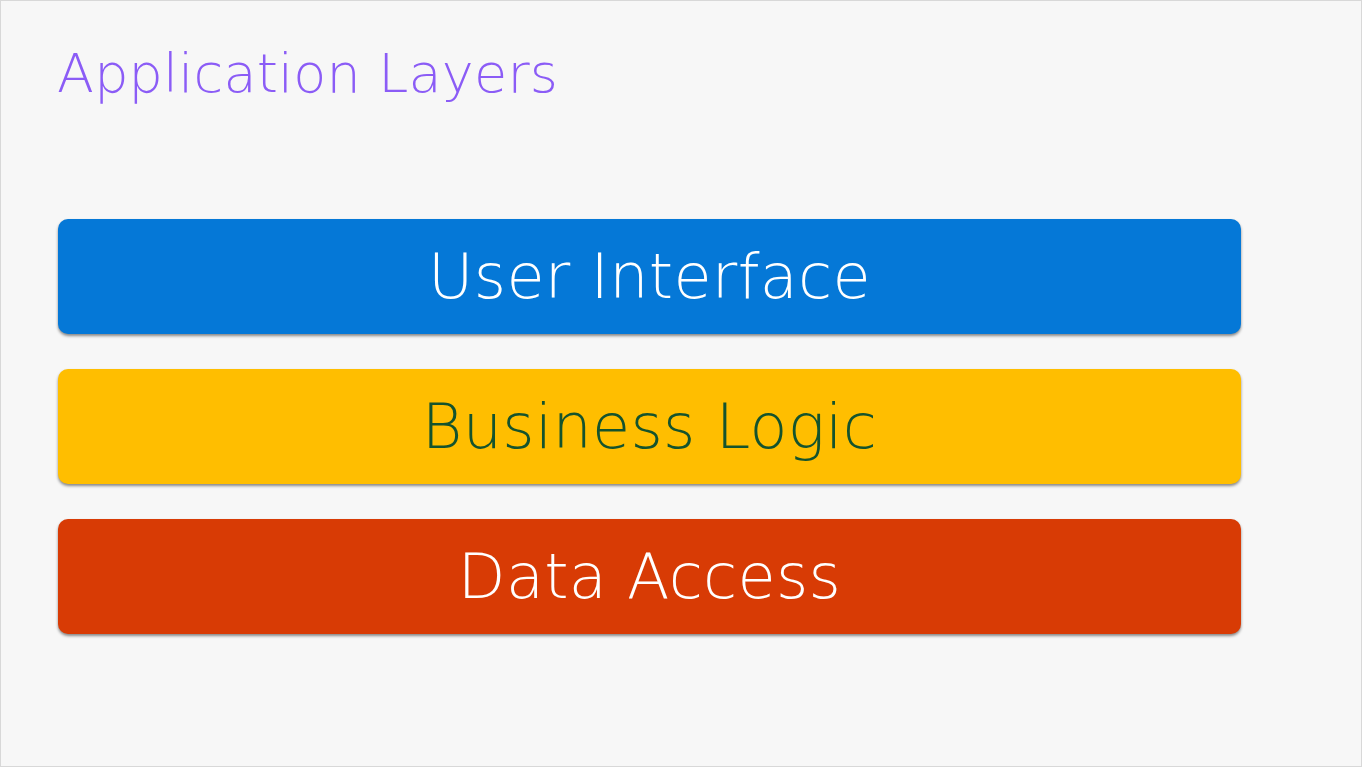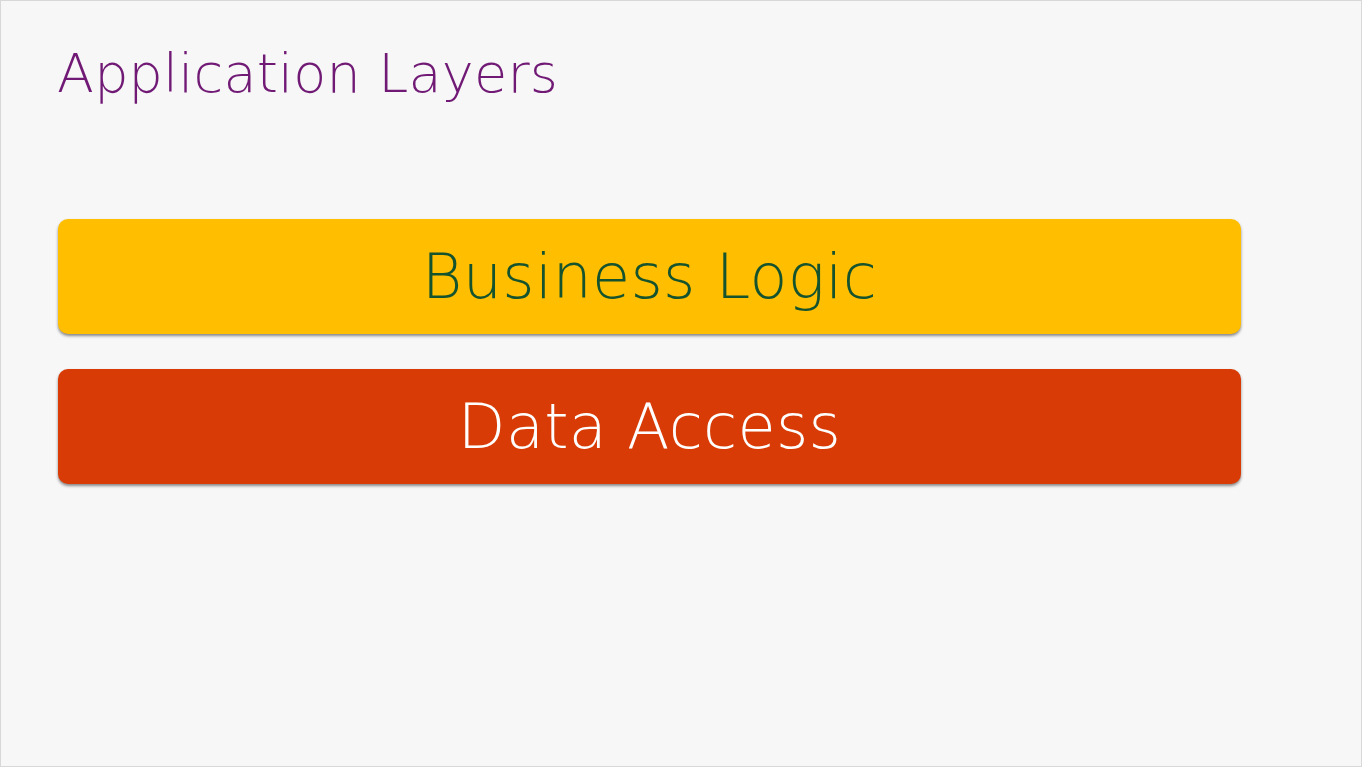--- a/index.html
+++ b/index.html
@@ -71,24 +71,27 @@
     letter-spacing: 0.3px;
     white-space: nowrap;
     user-select: none;
   }
 </style>
 </head>
 <body>
 
 <div id="slide-canvas" style="background-color: rgb(247, 247, 247); border-color: rgb(216, 216, 216);">
 
-  <h1 id="slide-title" style="color: #701a75;">Application Layers</h1>
+  <h1 id="slide-title" style="color: #8b5cf6;">Application Layers</h1>
 
   <div id="layer-stack">
 
+    <div class="layer-bar" style="background-color: rgb(5, 120, 215);">
+      <span class="layer-label" style="color: rgb(255, 255, 255);">User Interface</span>
+    </div>
 
     <div class="layer-bar" style="background-color: rgb(255, 190, 0);">
       <span class="layer-label" style="color: #14532d;">Business Logic</span>
     </div>
 
     <div class="layer-bar" style="background-color: rgb(216, 59, 5);">
       <span class="layer-label" style="color: rgb(255, 255, 255);">Data Access</span>
     </div>
 
   </div>

